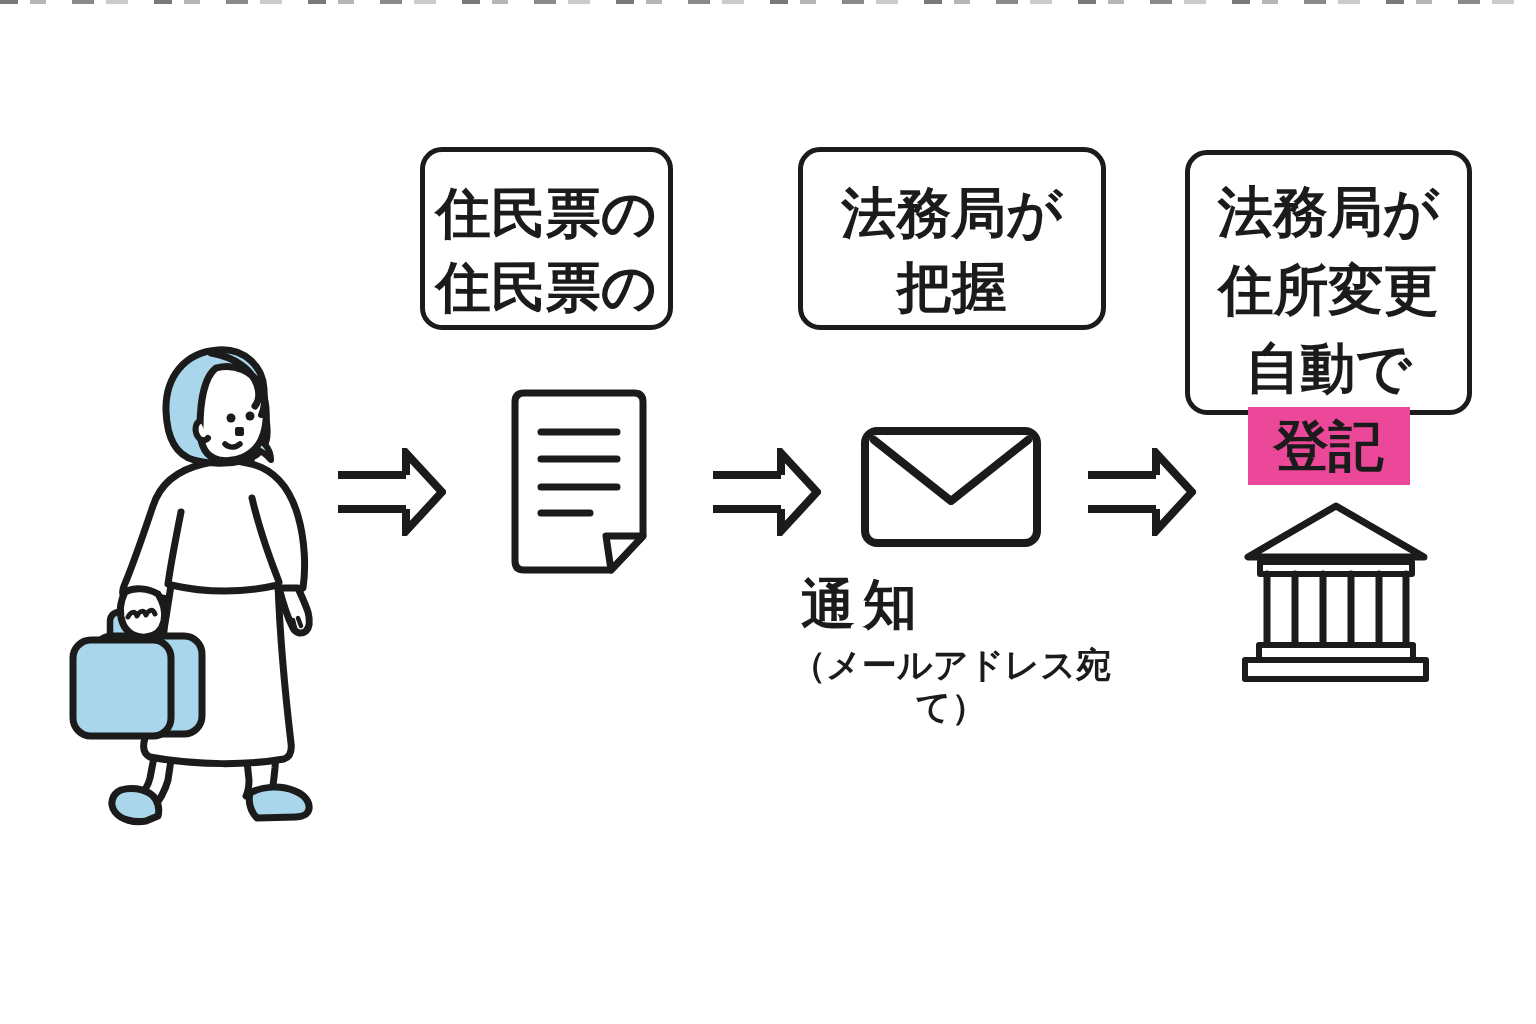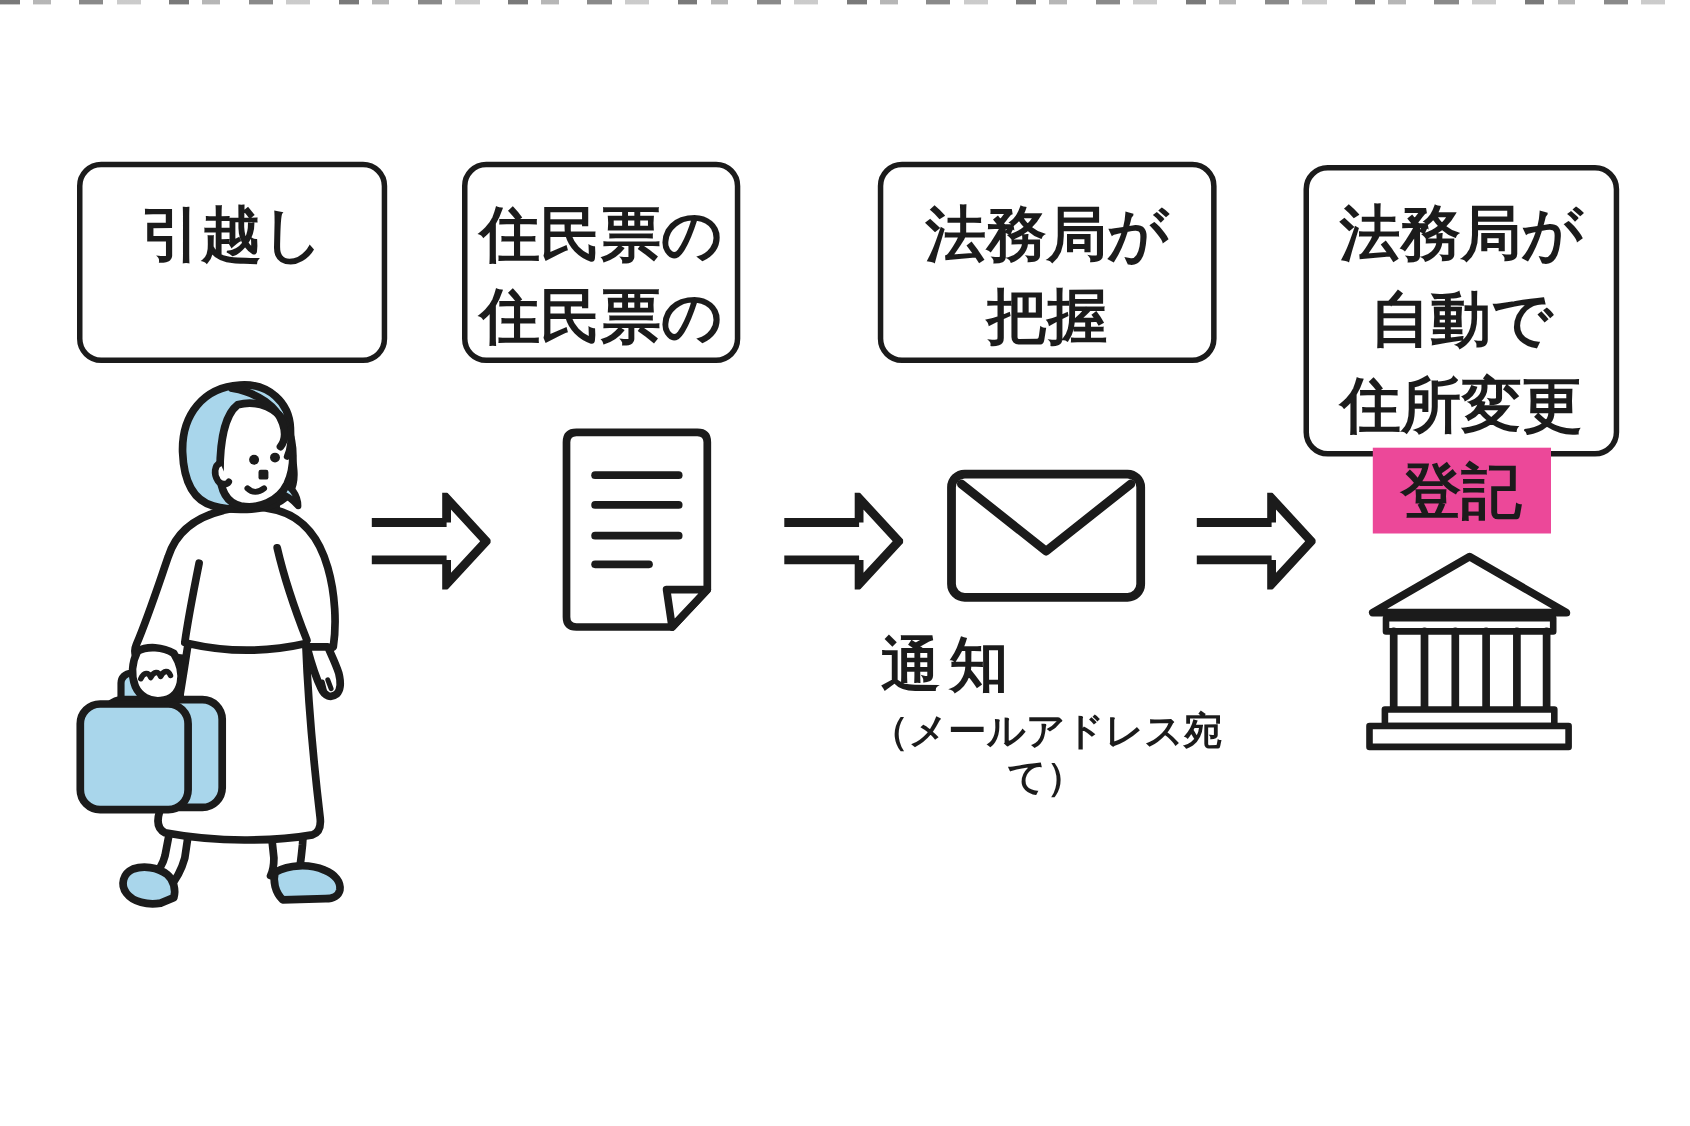--- a/index.html
+++ b/index.html
@@ -35,38 +35,35 @@
   }
   .abs{position:absolute;}
 </style>
 </head>
 <body>
 
 <div class="canvas">
 
   <div class="top-strip"></div>
 
-  <div class="step-box" style="left:70px;top:147px;width:282px;height:183px;">
-    <span class="box-line">引越し</span>
-  </div>
 
   <div class="step-box" style="left:420px;top:147px;width:253px;height:183px;">
     <span class="box-line">住民票の</span>
     <span class="box-line">住民票の</span>
   </div>
 
   <div class="step-box" style="left:798px;top:147px;width:308px;height:183px;">
     <span class="box-line">法務局が</span>
     <span class="box-line">把握</span>
   </div>
 
   <div class="step-box tall" style="left:1185px;top:150px;width:287px;height:265px;">
     <span class="box-line">法務局が</span>
+    <span class="box-line">住所変更</span>
     <span class="box-line">自動で</span>
-    <span class="box-line">住所変更</span>
     <span class="box-line overflow-line">登記</span>
   </div>
 
   <svg class="abs" style="left:58px;top:332px;" width="285" height="500" viewBox="0 0 285 500">
     <g stroke="#1b1b1b" stroke-width="7" stroke-linecap="round" stroke-linejoin="round">
 
       <path fill="#ffffff" d="M97 420 L92 446 C90 454 86 460 81 464 L95 476 C102 468 107 459 110 448 L114 421 Z"></path>
       <path fill="#a9d6eb" d="M63 458 C54 462 51 472 57 480 C63 488 76 491 88 489 L100 484 C102 477 100 468 94 463 C85 456 72 455 63 458 Z"></path>
       <path fill="#ffffff" d="M188 420 L191 448 C191 455 190 460 188 464 L213 466 C215 456 216 446 217 436 L218 421 Z"></path>
       <path fill="#a9d6eb" d="M192 461 C205 454 223 453 237 459 C247 463 252 470 251 477 C250 482 245 485 238 485 L199 486 C192 479 190 469 192 461 Z"></path>

